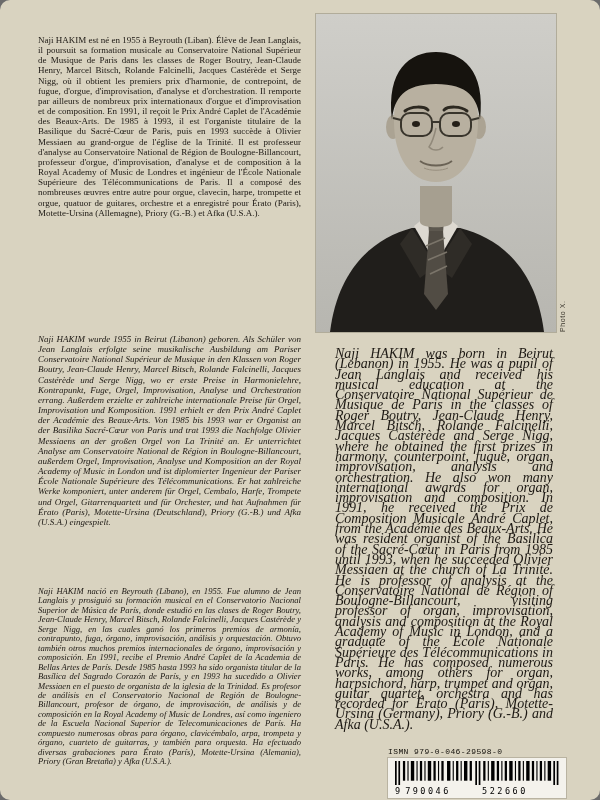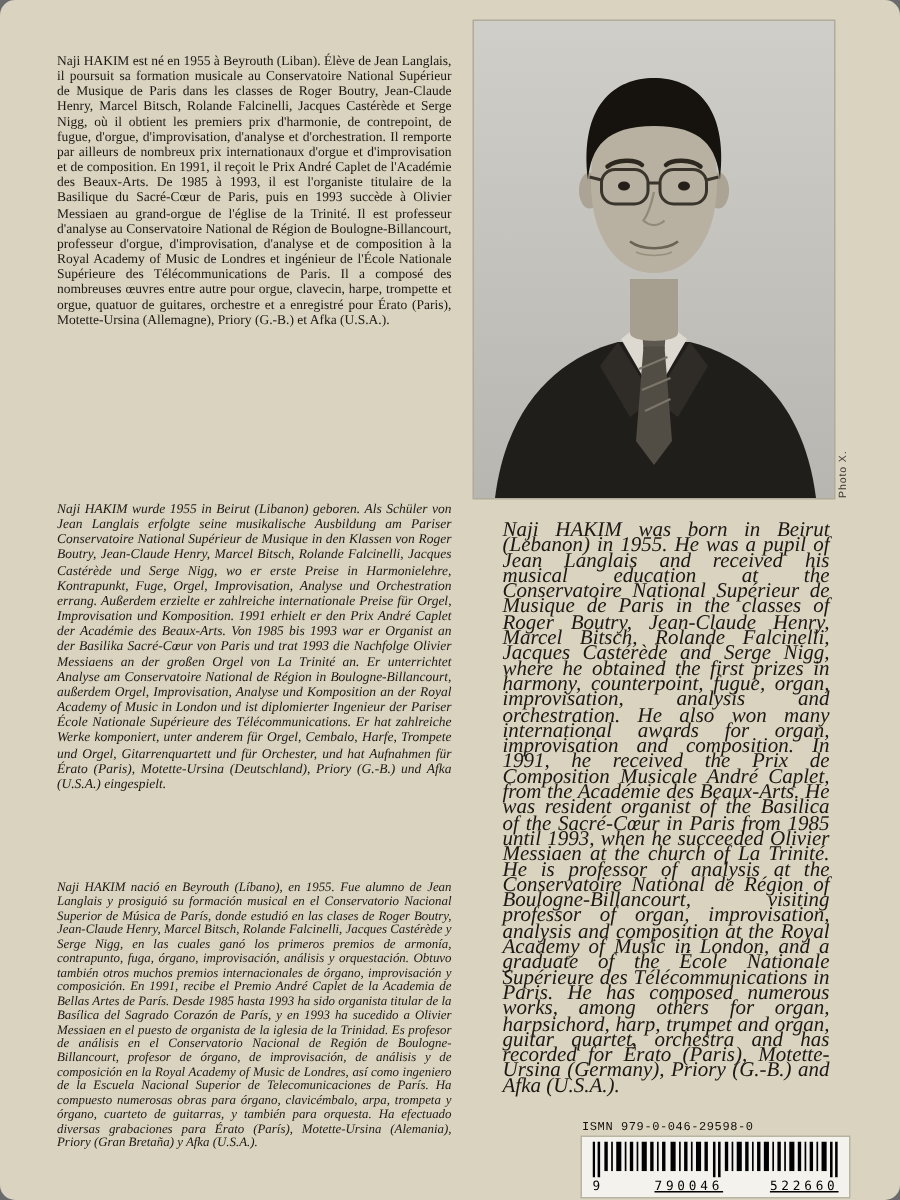--- a/index.html
+++ b/index.html
@@ -39,21 +39,21 @@
     font-family:Liberation Mono, monospace;
   }
   .barcode-box { background:#f4f2ec; padding:3px 7px 2px 7px; box-shadow:0 0 0 1px rgba(60,55,40,.2); }
   .bars svg { width:100%; height:24px; display:block; }
   .barcode-number {
     display:flex; align-items:baseline; margin-top:1px;
     font-family:"DejaVu Sans Mono","Liberation Mono",monospace;
     font-size:8.5px; color:#000;
   }
   .bn-lead { margin-right:5px; }
-  .bn-group { flex:1; text-align:right; letter-spacing:2.5px;text-decoration:underline; }
+  .bn-group { flex:1; text-align:left; letter-spacing:2.5px; }
 </style>
 </head>
 <body>
 
 <div class="page">
 
   <p class="para para-fr">Naji HAKIM est né en 1955 à Beyrouth (Liban). Élève de Jean Langlais, il poursuit sa formation musicale au Conservatoire National Supérieur de Musique de Paris dans les classes de Roger Boutry, Jean-Claude Henry, Marcel Bitsch, Rolande Falcinelli, Jacques Castérède et Serge Nigg, où il obtient les premiers prix d'harmonie, de contrepoint, de fugue, d'orgue, d'improvisation, d'analyse et d'orchestration. Il remporte par ailleurs de nombreux prix internationaux d'orgue et d'improvisation et de composition. En 1991, il reçoit le Prix André Caplet de l'Académie des Beaux-Arts. De 1985 à 1993, il est l'organiste titulaire de la Basilique du Sacré-Cœur de Paris, puis en 1993 succède à Olivier Messiaen au grand-orgue de l'église de la Trinité. Il est professeur d'analyse au Conservatoire National de Région de Boulogne-Billancourt, professeur d'orgue, d'improvisation, d'analyse et de composition à la Royal Academy of Music de Londres et ingénieur de l'École Nationale Supérieure des Télécommunications de Paris. Il a composé des nombreuses œuvres entre autre pour orgue, clavecin, harpe, trompette et orgue, quatuor de guitares, orchestre et a enregistré pour Érato (Paris), Motette-Ursina (Allemagne), Priory (G.-B.) et Afka (U.S.A.).</p>
   <p class="para para-de">Naji HAKIM wurde 1955 in Beirut (Libanon) geboren. Als Schüler von Jean Langlais erfolgte seine musikalische Ausbildung am Pariser Conservatoire National Supérieur de Musique in den Klassen von Roger Boutry, Jean-Claude Henry, Marcel Bitsch, Rolande Falcinelli, Jacques Castérède und Serge Nigg, wo er erste Preise in Harmonielehre, Kontrapunkt, Fuge, Orgel, Improvisation, Analyse und Orchestration errang. Außerdem erzielte er zahlreiche internationale Preise für Orgel, Improvisation und Komposition. 1991 erhielt er den Prix André Caplet der Académie des Beaux-Arts. Von 1985 bis 1993 war er Organist an der Basilika Sacré-Cœur von Paris und trat 1993 die Nachfolge Olivier Messiaens an der großen Orgel von La Trinité an. Er unterrichtet Analyse am Conservatoire National de Région in Boulogne-Billancourt, außerdem Orgel, Improvisation, Analyse und Komposition an der Royal Academy of Music in London und ist diplomierter Ingenieur der Pariser École Nationale Supérieure des Télécommunications. Er hat zahlreiche Werke komponiert, unter anderem für Orgel, Cembalo, Harfe, Trompete und Orgel, Gitarrenquartett und für Orchester, und hat Aufnahmen für Érato (Paris), Motette-Ursina (Deutschland), Priory (G.-B.) und Afka (U.S.A.) eingespielt.</p>
   <p class="para para-es">Naji HAKIM nació en Beyrouth (Líbano), en 1955. Fue alumno de Jean Langlais y prosiguió su formación musical en el Conservatorio Nacional Superior de Música de París, donde estudió en las clases de Roger Boutry, Jean-Claude Henry, Marcel Bitsch, Rolande Falcinelli, Jacques Castérède y Serge Nigg, en las cuales ganó los primeros premios de armonía, contrapunto, fuga, órgano, improvisación, análisis y orquestación. Obtuvo también otros muchos premios internacionales de órgano, improvisación y composición. En 1991, recibe el Premio André Caplet de la Academia de Bellas Artes de París. Desde 1985 hasta 1993 ha sido organista titular de la Basílica del Sagrado Corazón de París, y en 1993 ha sucedido a Olivier Messiaen en el puesto de organista de la iglesia de la Trinidad. Es profesor de análisis en el Conservatorio Nacional de Región de Boulogne-Billancourt, profesor de órgano, de improvisación, de análisis y de composición en la Royal Academy of Music de Londres, así como ingeniero de la Escuela Nacional Superior de Telecomunicaciones de París. Ha compuesto numerosas obras para órgano, clavicémbalo, arpa, trompeta y órgano, cuarteto de guitarras, y también para orquesta. Ha efectuado diversas grabaciones para Érato (París), Motette-Ursina (Alemania), Priory (Gran Bretaña) y Afka (U.S.A.).</p>
 

